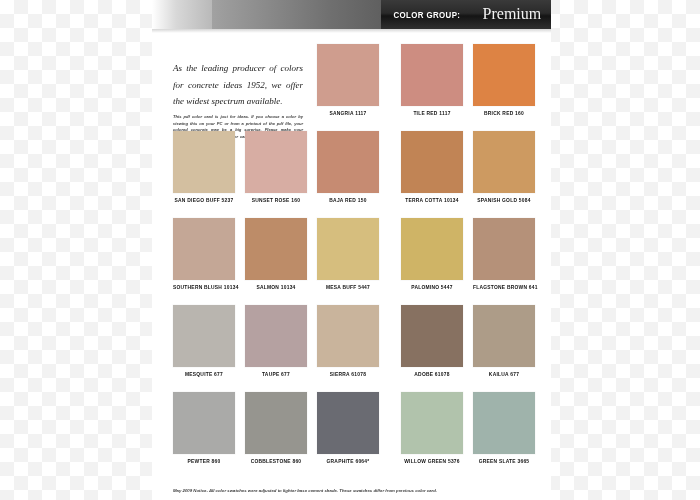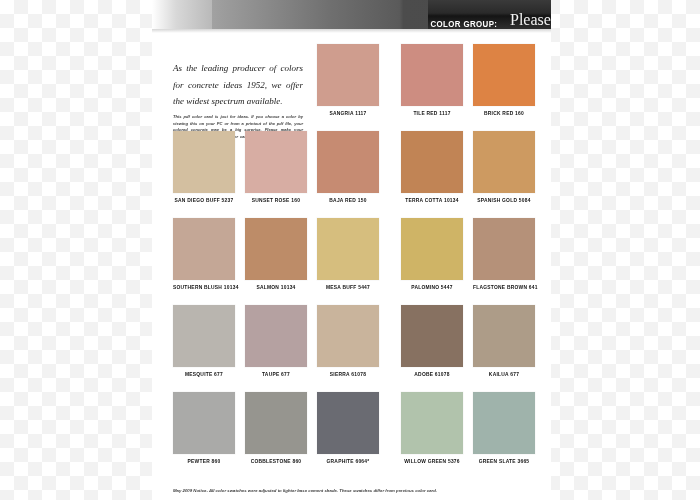--- a/index.html
+++ b/index.html
@@ -27,23 +27,23 @@
   
   #headerbar{
     position:absolute;left:0;top:0;width:399px;height:29px;
     background:linear-gradient(to right,#bfbfbf 0%,#9c9c9c 18%,#6f6f6f 45%,#5a5a5a 62%,#4c4c4c 63%,#4a4a4a 100%);
   }
   #headerbar .fadeleft{
     position:absolute;left:0;top:0;width:60px;height:29px;
     background:linear-gradient(to right,#ffffff 0%,#d8d8d8 40%,#b9b9b9 100%);
   }
   #badge{
-    position:absolute;right:0;top:0;width:123px;height:29px;
+    position:absolute;right:0;top:0;width:170px;height:29px;
     background:linear-gradient(to bottom,#3a3a3a 0%,#2a2a2a 45%,#141414 55%,#2f2f2f 100%);
-    display:flex;align-items:flex-end;justify-content:center;gap:10px;
+    display:flex;align-items:center;justify-content:center;gap:20px;
   }
   #badge .cg{
     color:#ffffff;font-size:8.5px;font-weight:bold;letter-spacing:.4px;
     font-family:"Liberation Sans", sans-serif;
     transform:scaleX(.93);
   }
   #badge .prem{
     color:#f2f2f2;font-size:16px;
     font-family:"Liberation Serif", serif;
     line-height:1;position:relative;top:-1px;
@@ -108,21 +108,21 @@
 <body>
 
 <div id="checker"></div>
 
 <div id="page">
 
   <div id="headerbar">
     <div class="fadeleft"></div>
     <div id="badge">
       <span class="cg">COLOR GROUP:</span>
-      <span class="prem">Please</span>
+      <span class="prem">Premium</span>
     </div>
   </div>
   <div id="headershadow"></div>
 
   <div id="intro">
     <p class="lead">As the leading producer of colors for concrete ideas 1952, we offer the widest spectrum available.</p>
     <p class="fine">This pdf color card is just for ideas. If you choose a color by viewing this on your PC or from a printout of the pdf file, your colored concrete may be a big surprise. Please make your selection from our printed color card, hand samples or job site test.</p>
   </div>
 
   <div id="grid">

